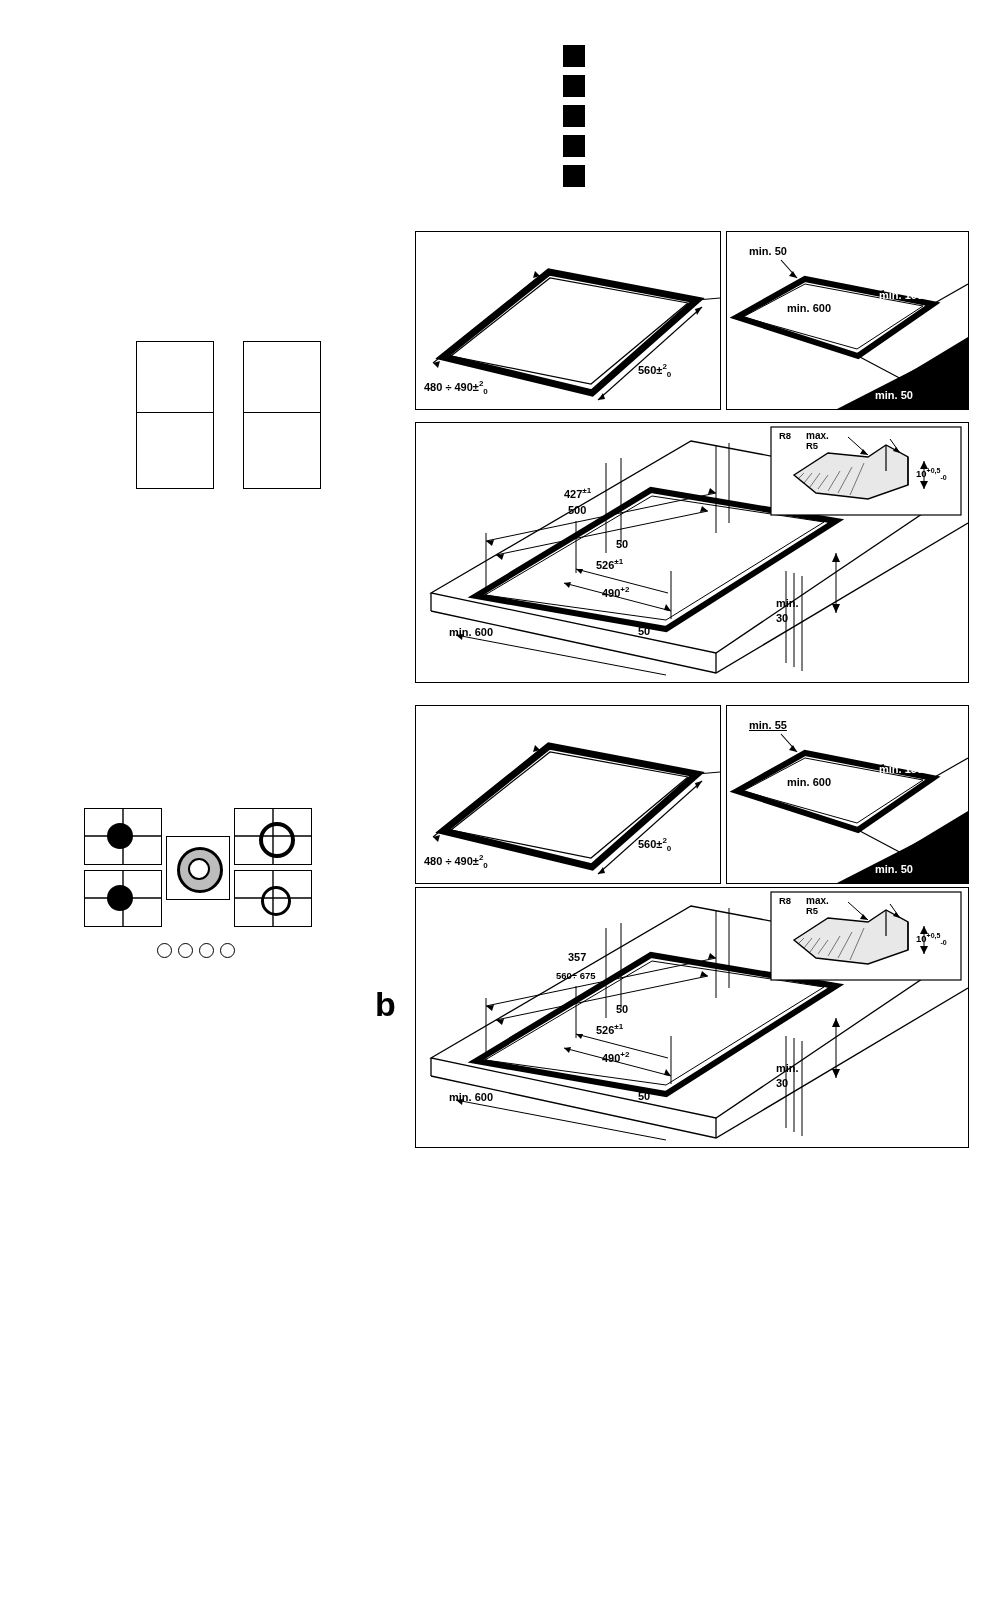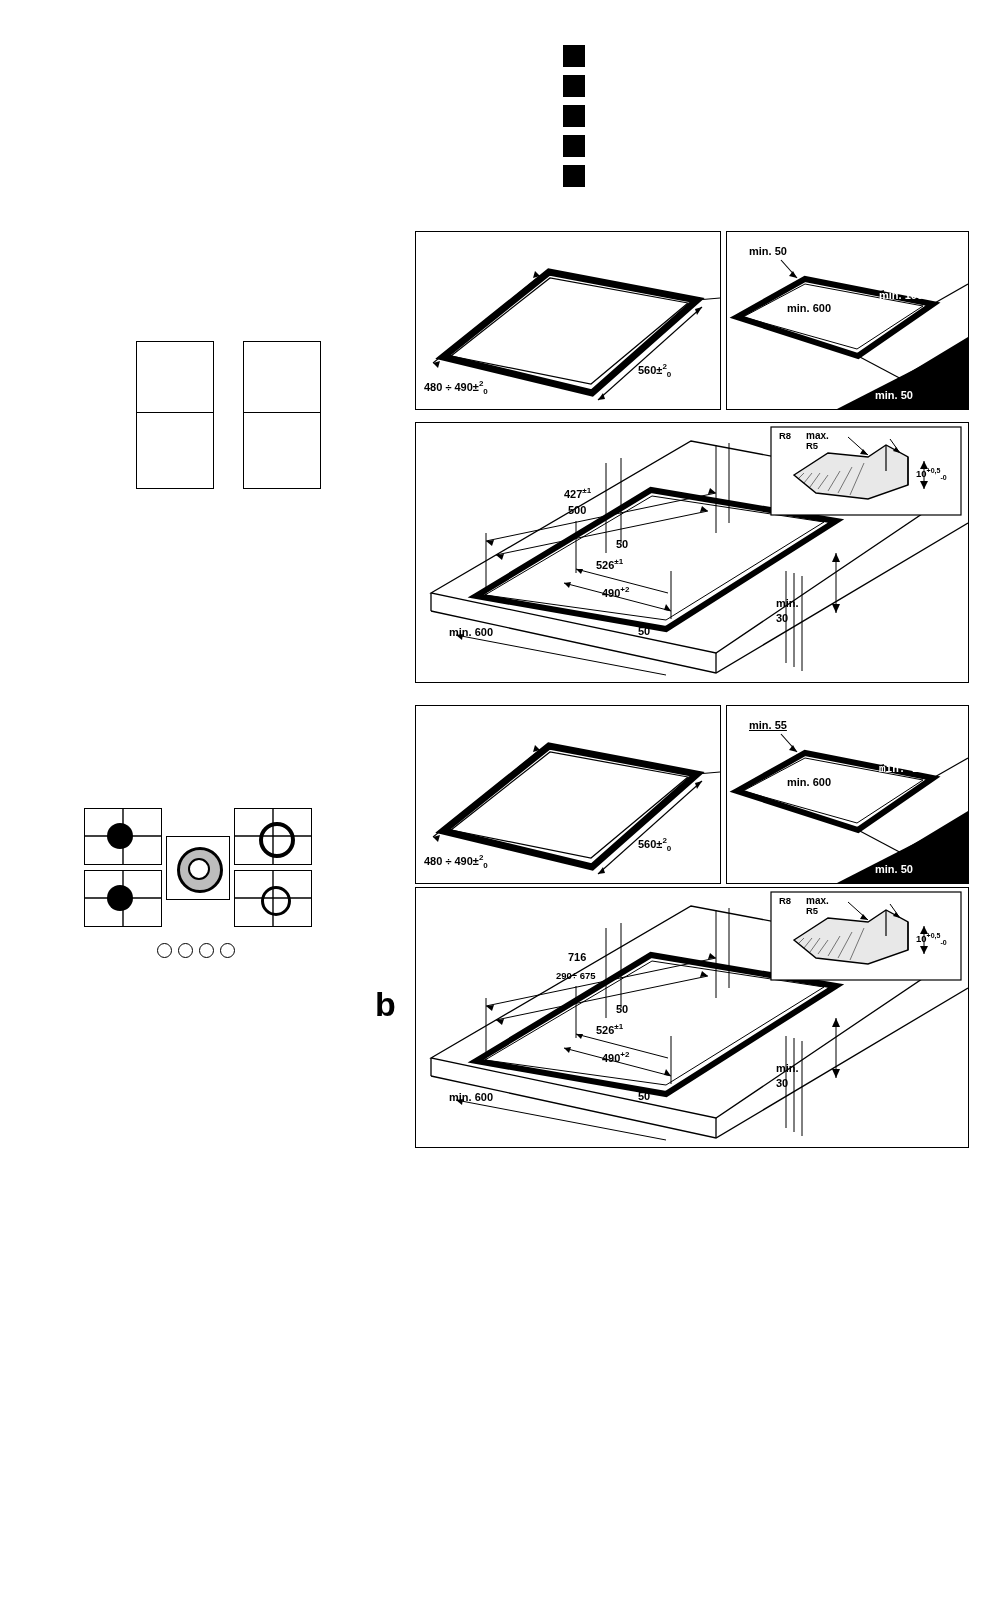--- a/index.html
+++ b/index.html
@@ -327,21 +327,21 @@
     <line x1="206" y1="72" x2="241" y2="52" stroke="#000" stroke-width="1.2"></line>
     <line x1="131" y1="124" x2="180" y2="150" stroke="#000" stroke-width="1.2"></line>
     <line x1="54" y1="28" x2="70" y2="46" stroke="#000" stroke-width="1.1"></line>
     <polygon points="70,46 62,44 66,39" fill="#000"></polygon>
     <line x1="150" y1="60" x2="196" y2="70" stroke="#000" stroke-width="1.1"></line>
     <polygon points="150,60 157,58 156,64" fill="#000"></polygon>
     <line x1="205" y1="128" x2="222" y2="141" stroke="#000" stroke-width="1.1"></line>
     <polygon points="205,128 212,129 208,134" fill="#000"></polygon>
   </svg>
   <div class="lbl" style="left:22px; top:14px;text-decoration:underline;">min. 55</div>
-  <div class="lbl inv" style="left:152px; top:58px;font-family:Liberation Mono, monospace;">min. 150</div>
+  <div class="lbl inv" style="left:152px; top:58px;">min. 150</div>
   <div class="lbl" style="left:60px; top:71px;">min. 600</div>
   <div class="lbl inv" style="left:148px; top:158px;">min. 50</div>
 </div>
 
 <div class="panel" style="left:415px; top:887px; width:552px; height:259px;">
   <svg width="552" height="259">
     <polygon points="15,170 275,18 540,68 300,230" fill="none" stroke="#000" stroke-width="1.3"></polygon>
     <line x1="15" y1="170" x2="15" y2="188" stroke="#000" stroke-width="1.3"></line>
     <line x1="300" y1="230" x2="300" y2="250" stroke="#000" stroke-width="1.3"></line>
     <line x1="540" y1="68" x2="540" y2="86" stroke="#000" stroke-width="1.3"></line>
@@ -398,22 +398,22 @@
     <line x1="492" y1="34" x2="492" y2="62" stroke="#000" stroke-width="1.2"></line>
     <line x1="432" y1="14" x2="452" y2="32" stroke="#000" stroke-width="1"></line>
     <polygon points="452,32 444,31 447,26" fill="#000"></polygon>
     <line x1="474" y1="16" x2="484" y2="30" stroke="#000" stroke-width="1"></line>
     <polygon points="484,30 477,28 480,24" fill="#000"></polygon>
     <line x1="508" y1="38" x2="508" y2="66" stroke="#000" stroke-width="1"></line>
     <polygon points="508,38 504,46 512,46" fill="#000"></polygon>
     <polygon points="508,66 504,58 512,58" fill="#000"></polygon>
   </svg>
 
-  <div class="lbl" style="left:152px; top:64px;">716</div>
-  <div class="lbl small" style="left:140px; top:83px;">290÷ 675</div>
+  <div class="lbl" style="left:152px; top:64px;">357</div>
+  <div class="lbl small" style="left:140px; top:83px;">560÷ 675</div>
   <div class="lbl" style="left:200px; top:116px;">50</div>
   <div class="lbl" style="left:180px; top:135px;">
     <span>526</span><span style="font-size:8px; vertical-align:super">±1</span>
   </div>
   <div class="lbl" style="left:186px; top:163px;">
     <span>490</span><span style="font-size:8px; vertical-align:super">+2</span>
   </div>
   <div class="lbl" style="left:222px; top:203px;">50</div>
   <div class="lbl" style="left:33px; top:204px;">min. 600</div>
   <div class="lbl" style="left:360px; top:175px;">min.</div>

